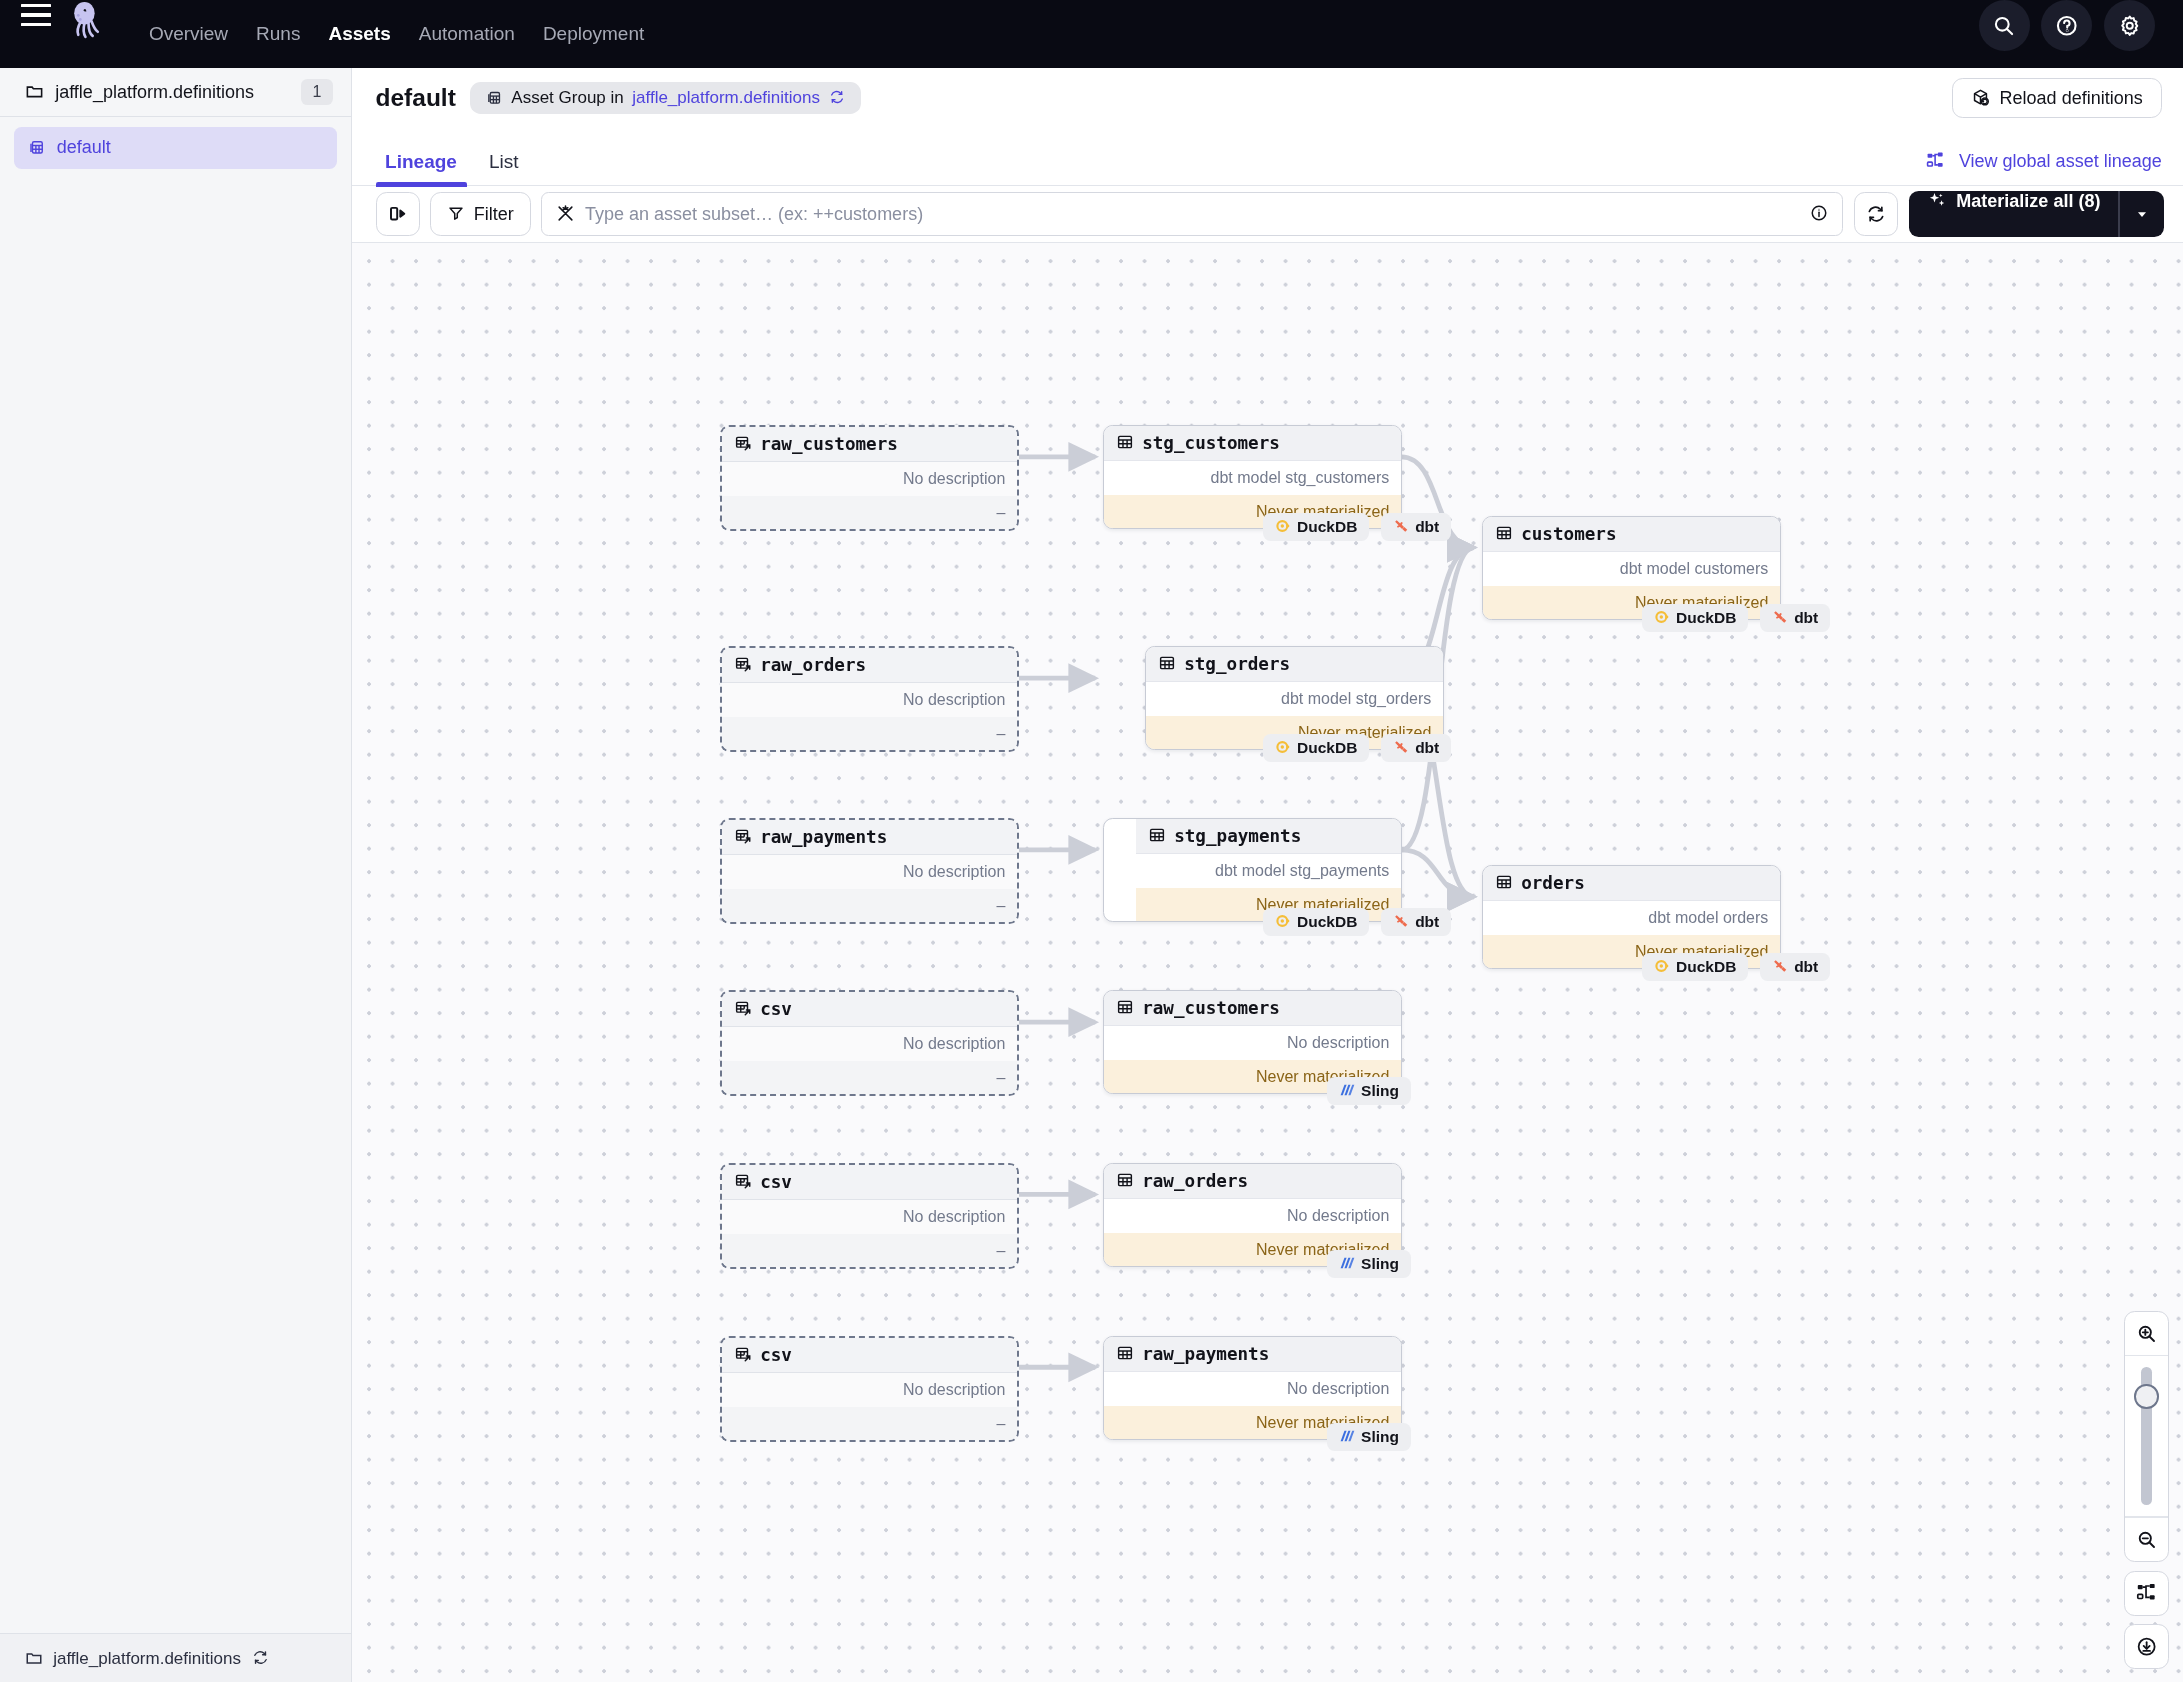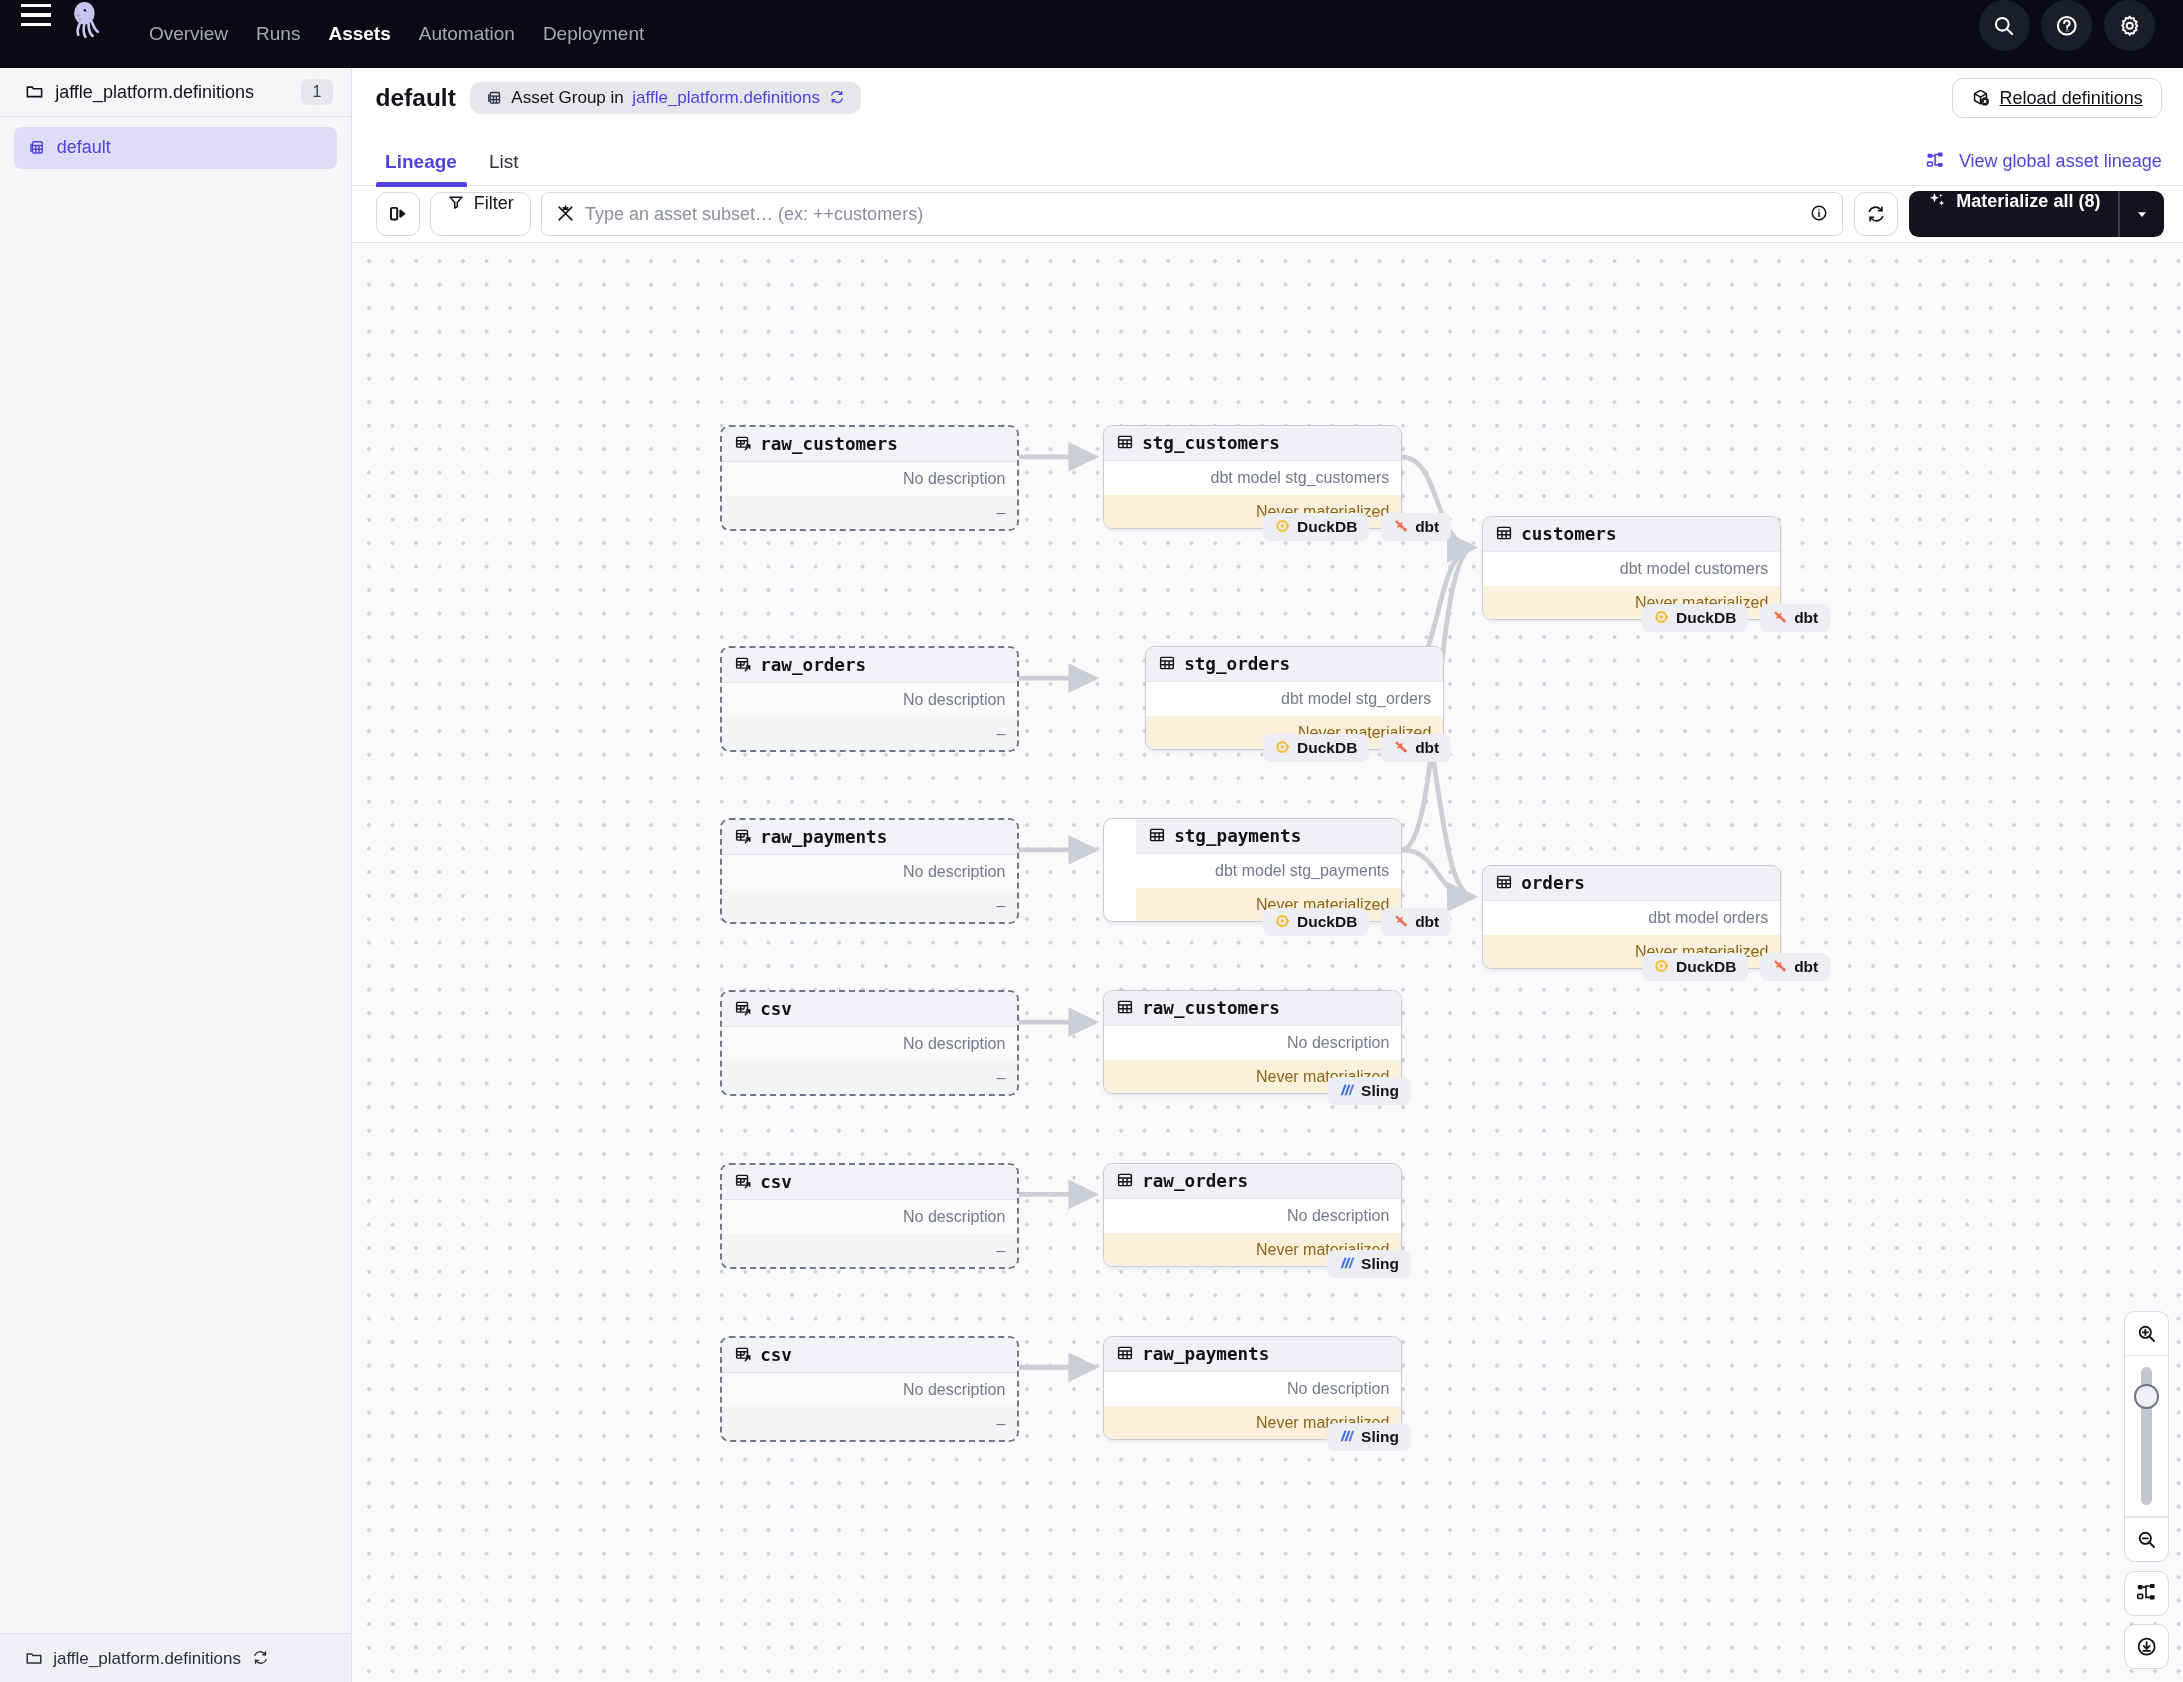--- a/index.html
+++ b/index.html
@@ -70,21 +70,21 @@
   .page-title { font-size: 24.5px; font-weight: 700; color: #12131A; }
   .group-chip {
     display: flex; align-items: center; gap: 8.5px; background: #E6E7EB;
     border-radius: 10.7px; padding: 6.4px 16px; cursor: pointer;
   }
   .group-chip-text { font-size: 17px; color: #12131A; white-space: nowrap; }
   .group-chip-link { font-size: 17px; color: #4F43DD; white-space: nowrap; }
   .head-spacer { flex: 1; }
   .btn-outline {
     display: flex; align-items: center; gap: 9.6px; border: 1.6px solid #D5D8E0;
-    border-radius: 10.7px; padding: 8.5px 18px; background: #fff; cursor: pointer; text-decoration: underline;
+    border-radius: 10.7px; padding: 8.5px 18px; background: #fff; cursor: pointer;
   }
   .btn-outline-label { font-size: 18px; color: #12131A; white-space: nowrap; }
 
   .tabs-row {
     height: 58px; flex: 0 0 58px; display: flex; align-items: flex-end;
     padding: 0 21.3px 0 23.5px; border-bottom: 1.6px solid #E2E5EB; gap: 0;
   }
   .tab {
     font-size: 19px; color: #2B2F40; padding: 0 9.6px 11.7px 9.6px; margin-right: 12.8px;
     cursor: pointer; position: relative; white-space: nowrap;
@@ -105,21 +105,21 @@
     height: 57px; flex: 0 0 57px; display: flex; align-items: center;
     padding: 0 19px 0 23.5px; gap: 10.7px; border-bottom: 1.6px solid #E2E5EB; background: #fff;
   }
   .tb-icon-btn {
     width: 44px; height: 44px; border: 1.6px solid #D5D8E0; border-radius: 10.7px;
     background: #fff; display: flex; align-items: center; justify-content: center; cursor: pointer;
     flex: 0 0 auto;
   }
   .tb-filter {
     height: 44px; border: 1.6px solid #D5D8E0; border-radius: 10.7px; background: #fff;
-    display: flex; align-items: flex-start; gap: 8.5px; padding: 0 16px; cursor: pointer; flex: 0 0 auto;
+    display: flex; align-items: center; gap: 8.5px; padding: 0 16px; cursor: pointer; flex: 0 0 auto;
   }
   .tb-filter-label { font-size: 18px; color: #12131A; }
   .tb-search {
     flex: 1; height: 44px; border: 1.6px solid #D5D8E0; border-radius: 7.5px; background: #fff;
     display: flex; align-items: center; gap: 9.6px; padding: 0 14px; min-width: 0; cursor: text;
   }
   .tb-search-input {
     flex: 1; border: none; outline: none; font-size: 18px; color: #12131A;
     font-family: "Liberation Sans", sans-serif; background: transparent; min-width: 0;
   }

